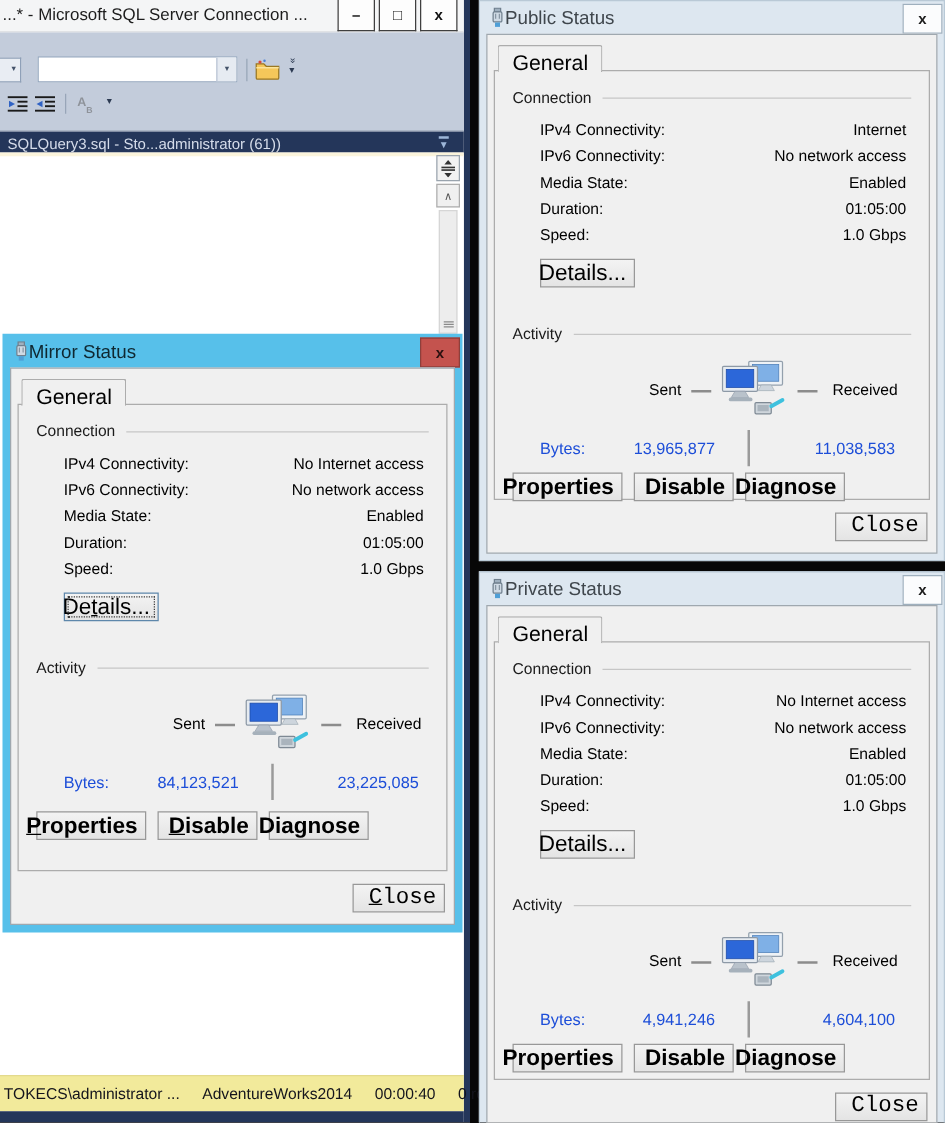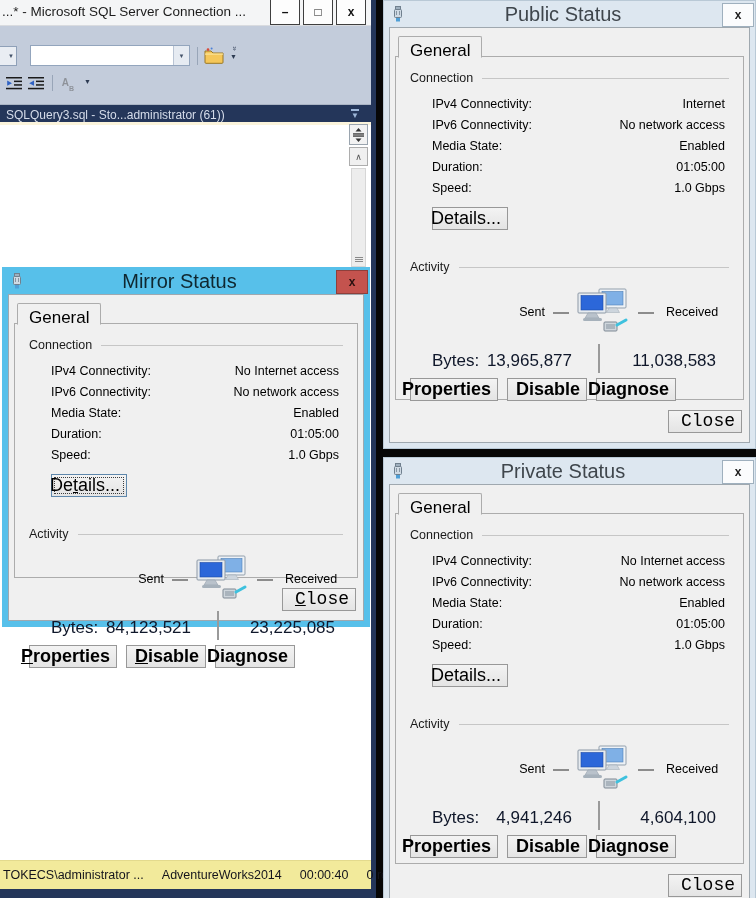--- a/index.html
+++ b/index.html
@@ -54,28 +54,28 @@
   .scroll-grip div{height:1px;background:#8a8a8a;margin-bottom:1px;}
   .statusbar{position:absolute;left:0;bottom:9px;width:371px;height:28px;background:#f2ea9b;
              border-top:1px solid #e3da8d;display:flex;align-items:center;
              font-size:12.5px;color:#14141c;}
   .sb-item{white-space:nowrap;}
   .sb-item:first-child{padding-left:3px;}
   .sb-sep{width:1px;height:15px;background:#a89f63;margin:0 9px;}
   .bottomstrip{position:absolute;left:0;bottom:0;width:371px;height:9px;background:#24365a;}
   
   .dlg-slot{position:absolute;}
-  #dlg0{left:2px;top:267px;width:368px;height:360px;}
+  #dlg0{left:2px;top:267px;width:368px;height:479px;}
   #dlg1{left:383px;top:0;width:373px;height:449px;}
   #dlg2{left:383px;top:457px;width:373px;height:456px;}
   .dlg{width:100%;height:100%;display:flex;flex-direction:column;box-sizing:border-box;}
   .active .dlg{background:#57c0ea;}
   .dlg-slot:not(.active) .dlg{background:#dde7f0;box-shadow:inset 0 0 0 1px #b9c9d6;}
   .dlg-titlebar{height:27px;display:flex;align-items:center;padding:2px 2px 0 9px;box-sizing:border-box;flex:none;}
-  .dlg-title{flex:1;text-align:center;font-size:20px;}
+  .dlg-title{flex:1;text-align:left;font-size:15px;}
   .active .dlg-title{color:#0f2730;}
   .dlg-slot:not(.active) .dlg-title{color:#3f464c;}
   .dlg-close{width:30px;height:22px;align-self:flex-start;margin-top:1px;
              display:flex;align-items:center;justify-content:center;
              font-weight:bold;font-size:12px;cursor:default;}
   .active .dlg-close{background:#c4534e;border:1px solid #8e3f3b;color:#29100f;}
   .dlg-slot:not(.active) .dlg-close{background:#fbfcfd;border:1px solid #9fb0be;color:#1d1d1d;}
   .dlg-frame-body{flex:1;margin:0 6px 6px;background:#f0f0f0;border:1px solid #9fa8af;
                   display:flex;flex-direction:column;padding:8px 5px 0;box-sizing:border-box;min-height:0;}
   .tabrow{height:21px;padding-left:3px;flex:none;position:relative;z-index:2;}
@@ -94,21 +94,21 @@
   .details-btn{margin:5px 0 0 22px;width:76px;height:23px;align-self:flex-start;flex:none;}
   .active .details-btn{border-color:#5e87ab;outline:1px dotted #3c3c3c;outline-offset:-4px;}
   .activity-head{margin-top:30px;}
   .accel{text-decoration:underline;}
   .sentrecv{position:relative;height:48px;margin-top:2px;flex:none;font-size:12.5px;color:#000;}
   .sr-sent{position:absolute;left:0;top:17px;width:135px;text-align:right;}
   .sr-dash1{position:absolute;left:143px;top:24px;width:16px;height:2px;background:#8c8c8c;}
   .sr-icon{position:absolute;left:167px;top:0;}
   .sr-dash2{position:absolute;left:228px;top:24px;width:16px;height:2px;background:#8c8c8c;}
   .sr-recv{position:absolute;left:256px;top:17px;}
-  .bytesrow{position:relative;height:36px;margin-top:6px;flex:none;font-size:17px;color:#0f172a;}
+  .bytesrow{position:relative;height:36px;margin-top:6px;flex:none;font-size:13px;color:#1d4ed8;}
   .bytes-label{position:absolute;left:22px;top:9px;}
   .bytes-sent{position:absolute;left:0;top:9px;width:162px;text-align:right;}
   .bytes-div{position:absolute;left:188px;top:2px;width:2px;height:29px;background:#9a9a9a;}
   .bytes-recv{position:absolute;left:210px;top:9px;width:96px;text-align:right;}
   .btnrow{margin-top:auto;display:flex;gap:9px;padding-bottom:12px;flex:none;}
   .btnrow .btn{height:23px;gap:4px;font-weight:bold;}
   .properties-btn{width:88px;}
   .disable-btn{width:80px;}
   .diagnose-btn{width:80px;}
   .dlg-footer{height:42px;display:flex;justify-content:flex-end;align-items:center;flex:none;padding-right:2px;font-family:Liberation Mono, monospace;}

